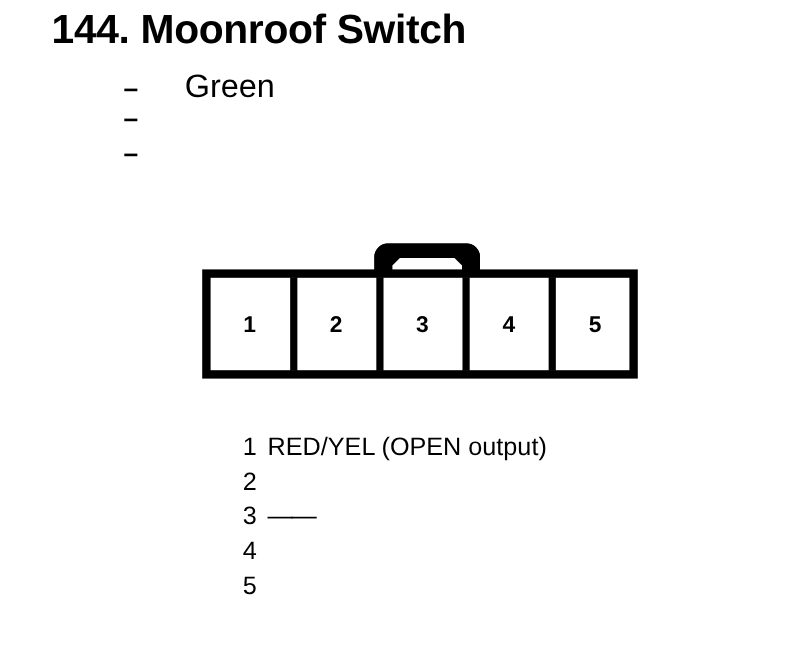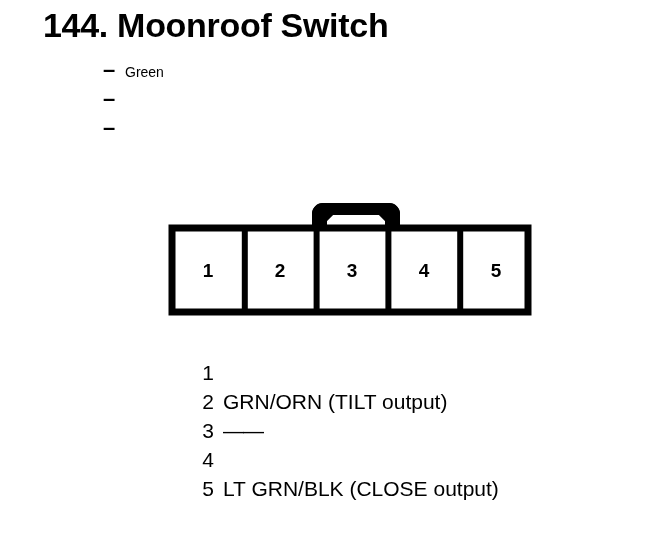--- a/index.html
+++ b/index.html
@@ -40,22 +40,23 @@
     height: 29px;
     white-space: nowrap;
   }
   .bullet-dash {
     width: 22px;
     font-size: 22px;
     font-weight: bold;
     line-height: 1;
   }
   .bullet-text {
-    font-size: 14px;
+    font-size: 27px;
     line-height: 1;
+    margin-left: 29px;
   }
 
   
   #connector-wrap {
     position: absolute;
     left: 160px;
     top: 190px;
     width: 380px;
     height: 130px;
   }
@@ -156,34 +157,33 @@
     <text class="cav-num" x="264" y="87">4</text>
     <text class="cav-num" x="336" y="87">5</text>
 
   </svg>
 </div>
 
 <div id="legend">
 
   <div class="legend-row">
     <span class="legend-num">1</span>
+    <span class="legend-desc">RED/YEL (OPEN output)</span>
   </div>
 
   <div class="legend-row">
     <span class="legend-num">2</span>
-    <span class="legend-desc">GRN/ORN (TILT output)</span>
   </div>
 
   <div class="legend-row">
     <span class="legend-num">3</span>
     <span class="legend-desc dash-only">——</span>
   </div>
 
   <div class="legend-row">
     <span class="legend-num">4</span>
   </div>
 
   <div class="legend-row">
     <span class="legend-num">5</span>
-    <span class="legend-desc">LT GRN/BLK (CLOSE output)</span>
   </div>
 
 </div>
 
 </body></html>

